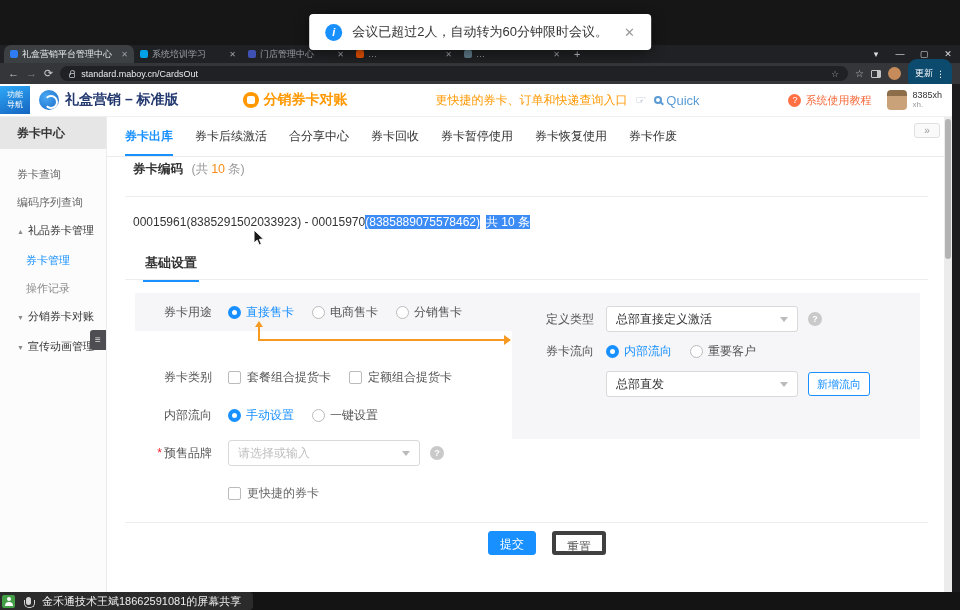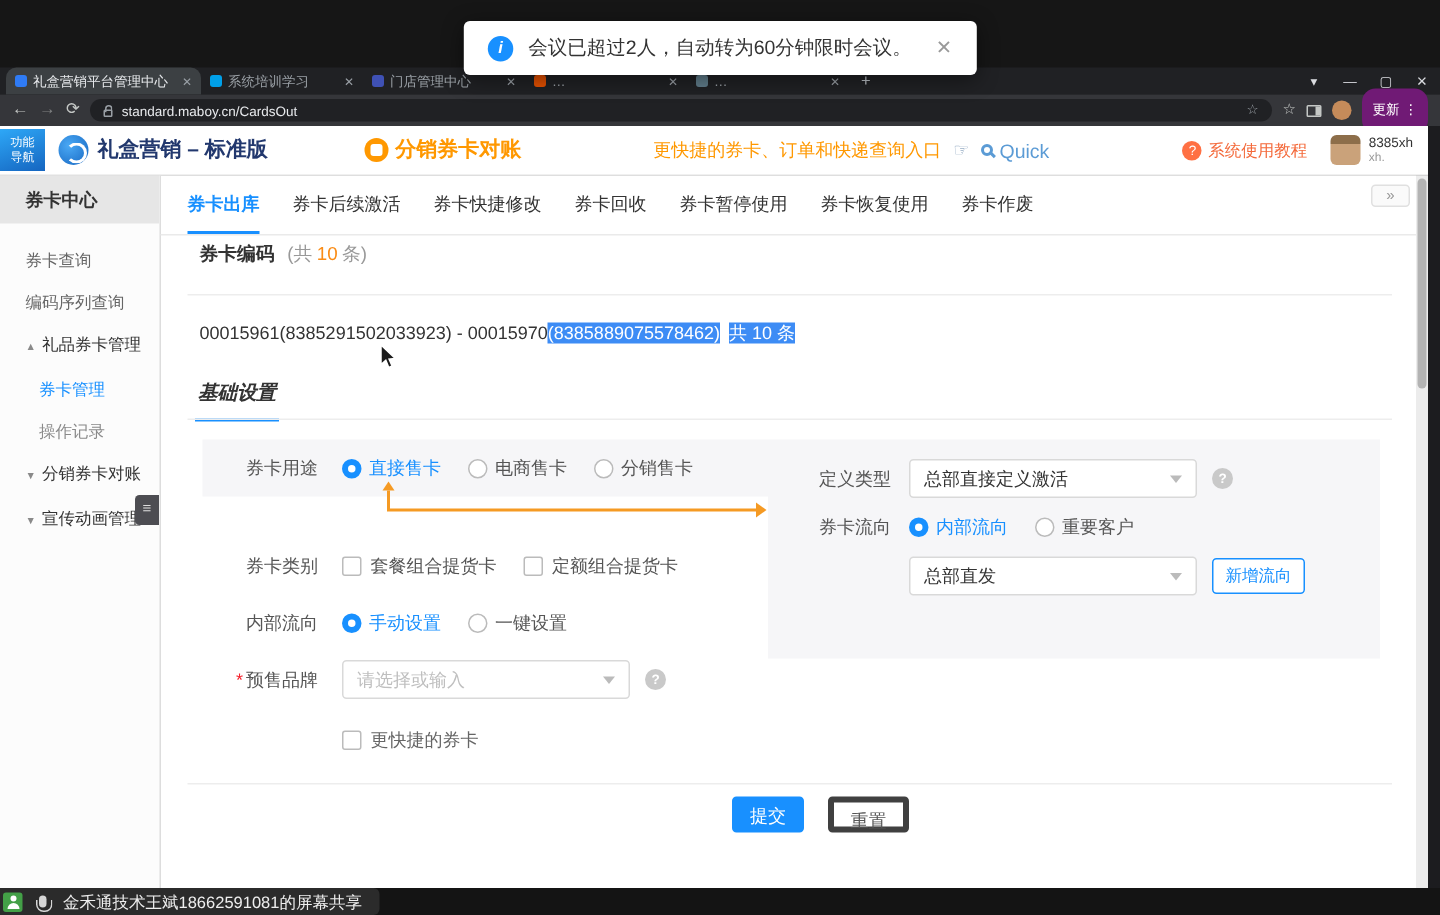--- a/index.html
+++ b/index.html
@@ -36,21 +36,21 @@
              align-items:center; gap:6px; padding:0 9px; }
   .lock { width:6px; height:5px; border:1px solid #9aa0a6; border-radius:1px; position:relative; margin-top:3px; flex:none;}
   .lock:before { content:""; position:absolute; top:-4px; left:0px; width:3px; height:4px;
                  border:1px solid #9aa0a6; border-bottom:none; border-radius:3px 3px 0 0; }
   .url { color:#e8eaed; font-size:9px; flex:1; }
   .ob-star { color:#9aa0a6; font-size:9px; }
   .tb-star { color:#c4c7c5; font-size:10px; }
   .panel-ic { width:10px; height:8px; border:1px solid #c4c7c5; border-radius:1px; position:relative; }
   .panel-ic:after { content:""; position:absolute; right:0; top:0; bottom:0; width:3px; background:#c4c7c5; }
   .tb-avatar { width:13px; height:13px; border-radius:50%; background:#c58b5a; }
-  .update-pill { height:30px; background:#701a75; border-radius:9px; color:#fff; font-size:9px;
+  .update-pill { height:30px; background:#0c4a6e; border-radius:9px; color:#fff; font-size:9px;
                  display:flex; align-items:center; gap:3px; padding:0 7px; }
   .dots { color:#fff; font-size:9px; }
 
   
   .appheader { position:absolute; top:84px; left:0; width:952px; height:33px; background:#fff;
                display:flex; align-items:center; border-bottom:1px solid #f0f0f0; }
   .navtoggle { width:30px; height:28px; background:linear-gradient(160deg,#2ea8f7,#1565c0); color:#fff;
                font-size:8px; display:flex; flex-direction:column; justify-content:center; align-items:center; line-height:1.25; flex:none;}
   .brand-ic { width:20px; height:20px; border-radius:50%; margin-left:9px;
               background:radial-gradient(circle at 35% 35%, #4aa9f5, #1565c0); position:relative; flex:none;}
@@ -100,21 +100,21 @@
                   border:1px solid #e0e0e0; border-radius:3px; color:#999; font-size:10px;
                   text-align:center; line-height:13px; cursor:pointer;}
   .codes-h { position:absolute; top:44px; left:26px; font-size:12.5px; }
   .codes-h .t { font-weight:bold; color:#333; }
   .codes-h .c { color:#999; margin-left:5px; }
   .codes-h .n { color:#fa8c16; margin:0 3px; }
   .hr { position:absolute; left:18px; right:16px; border-top:1px solid #ededed; }
   .codes-line { position:absolute; top:97px; left:26px; font-size:12px; color:#333; }
   .sel { background:#3d8cf5; color:#fff; }
   .sel-badge { background:#3d8cf5; color:#fff; margin-left:6px; }
-  .basic-h { position:absolute; top:136px; left:23px;font-style:italic; }
+  .basic-h { position:absolute; top:136px; left:36px; }
   .basic-h span { display:inline-block; font-size:13px; font-weight:bold; color:#333;
                   padding:0 2px 8px; border-bottom:2px solid #1890ff; }
   .cursor-svg { position:absolute; top:112px; left:146px; }
 
   .panel-left { position:absolute; top:176px; left:28px; width:377px; height:38px; background:#f6f6f8;
                 display:flex; align-items:center; }
   .panel-right { position:absolute; top:176px; left:405px; width:408px; height:146px; background:#f6f6f8;
                  padding:13px 0 0 24px; }
   .flabel { width:77px; text-align:right; margin-right:16px; font-size:12px; color:#555; flex:none; white-space:nowrap;}
   .req { color:#f5222d; margin-right:2px; }
@@ -270,21 +270,21 @@
         <span class="tri">▼</span><span>宣传动画管理</span>
       </div>
     </div>
     <div class="sb-handle">≡</div>
   </div>
 
   <div class="main">
     <div class="mtabs">
       <span class="m-tab active">券卡出库</span>
       <span class="m-tab">券卡后续激活</span>
-      <span class="m-tab">券卡快捷修改</span>
+      <span class="m-tab">合分享中心</span>
       <span class="m-tab">券卡回收</span>
       <span class="m-tab">券卡暂停使用</span>
       <span class="m-tab">券卡恢复使用</span>
       <span class="m-tab">券卡作废</span>
     </div>
     <div class="collapse-btn">»</div>
 
     <div class="codes-h">
       <span class="t">券卡编码</span>
       <span class="c">(共</span><span class="n">10</span><span class="c" style="margin-left:0">条)</span>

